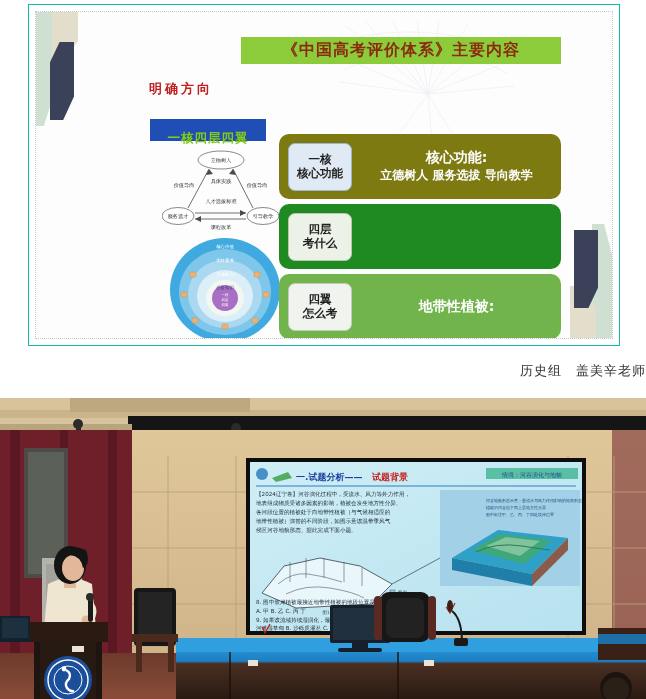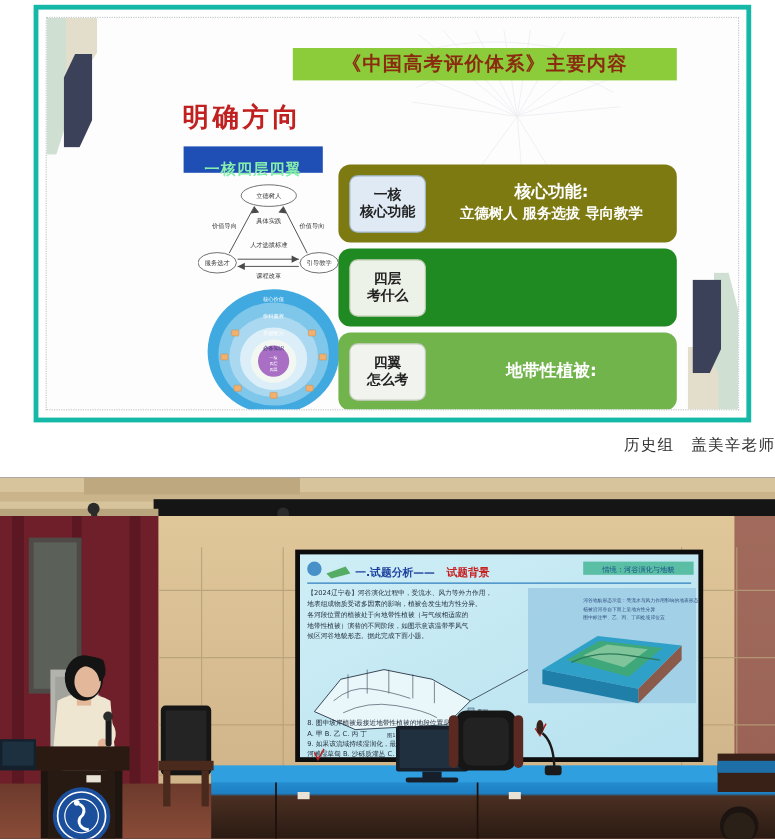--- a/index.html
+++ b/index.html
@@ -5,21 +5,21 @@
   html,body{margin:0;padding:0;}
   body{
     width:646px;height:699px;overflow:hidden;background:#ffffff;
     font-family:"Liberation Sans","DejaVu Sans",sans-serif;
   }
   .page{position:relative;width:646px;height:699px;}
 
   
   .slide-wrap{position:absolute;left:0;top:0;width:646px;height:352px;background:#fff;}
   .slide{position:absolute;left:28px;top:4px;width:590px;height:340px;background:#ffffff;
-         border:4px solid #14b8a6;overflow:hidden;}
+         border:1px solid #14b8a6;overflow:hidden;}
   .slide-inner{position:absolute;left:6px;top:6px;right:6px;bottom:6px;background:#fdfdfd;
          border:1px dotted #c4c9ce;overflow:hidden;}
 
   
   .deco{position:absolute;}
   .deco-l-green{left:-2px;top:-6px;width:22px;height:120px;background:#cfe0d2;
         clip-path:polygon(0 0,100% 0,100% 68%,45% 100%,0 100%);}
   .deco-l-beige{left:16px;top:-6px;width:26px;height:58px;background:#e3ddcc;
         clip-path:polygon(0 0,100% 0,100% 60%,40% 100%,0 100%);}
   .deco-l-navy{left:14px;top:30px;width:24px;height:78px;background:#3a4158;
@@ -32,26 +32,26 @@
         clip-path:polygon(0 0,100% 0,100% 74%,60% 100%,0 100%,0 30%);}
 
   
   .watermark{position:absolute;left:300px;top:10px;width:180px;height:120px;opacity:.35;}
 
   .slide-title{position:absolute;left:205px;top:25px;width:320px;height:27px;
         background:#8ccc3a;display:flex;align-items:center;justify-content:center;}
   .slide-title span{color:#8a2b10;font-size:16px;font-weight:bold;letter-spacing:1px;
         font-family:"DejaVu Sans","Liberation Sans",sans-serif;white-space:nowrap;}
 
-  .section-head{position:absolute;left:113px;top:68px;color:#c02020;font-size:22px;
+  .section-head{position:absolute;left:113px;top:68px;color:#c02020;font-size:13px;
         font-weight:bold;letter-spacing:3px;font-family:"DejaVu Sans",sans-serif;}
 
   .blue-band{position:absolute;left:114px;top:107px;width:116px;height:22px;background:#1f4fb5;
         display:flex;align-items:center;justify-content:center;}
-  .blue-band span{color:#86efac;font-size:12.5px;font-weight:bold;letter-spacing:1px;
+  .blue-band span{color:#84cc16;font-size:12.5px;font-weight:bold;letter-spacing:1px;
         font-family:"DejaVu Sans",sans-serif;white-space:nowrap;margin-top:16px;}
 
   
   .tri-diagram{position:absolute;left:126px;top:135px;width:118px;height:88px;}
   .ring-diagram{position:absolute;left:132px;top:224px;width:114px;height:108px;}
 
   
   .row{position:absolute;left:243px;border-radius:10px;display:flex;align-items:center;}
   .row-1{top:122px;width:282px;height:65px;background:#7d7a12;}
   .row-2{top:192px;width:282px;height:65px;background:#1f8a22;}

